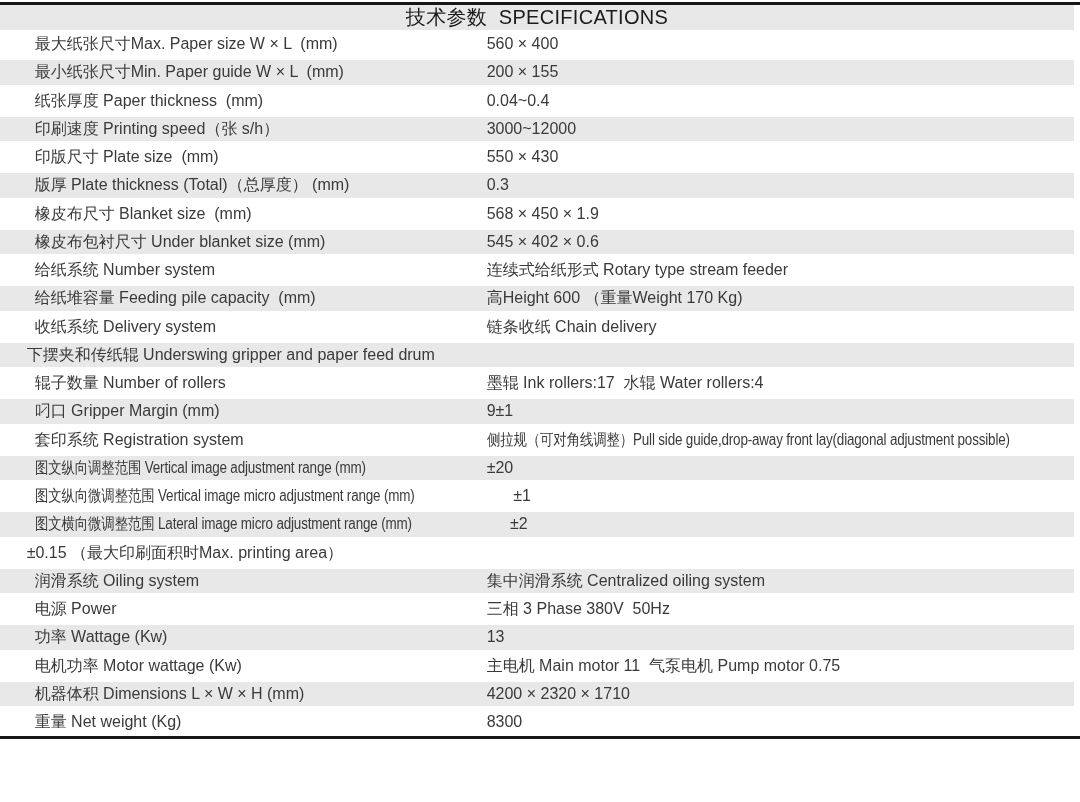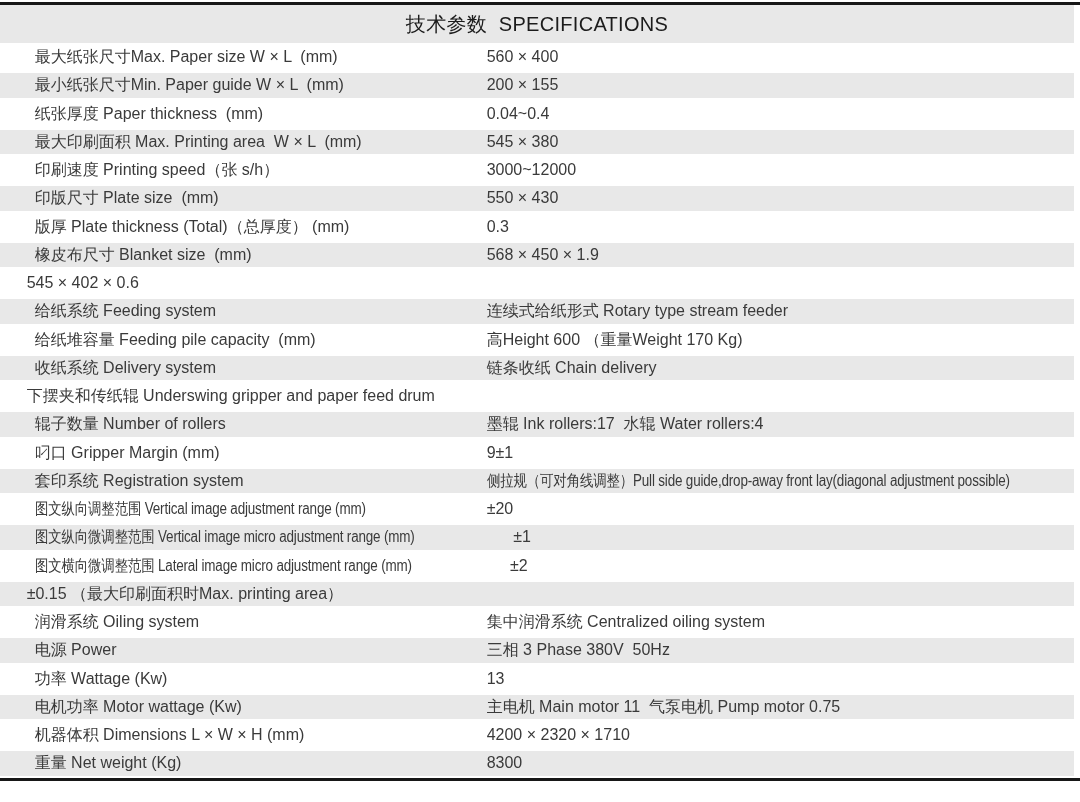--- a/index.html
+++ b/index.html
@@ -15,21 +15,21 @@
     background: #ffffff;
     font-family: "Liberation Sans", "DejaVu Sans", sans-serif;
     color: #3a3a3a;
   }
   .rule {
     height: 3px;
     background: #171717;
   }
   .rule.top { margin-top: 2px; }
   .title-row {
-    height: 38px;
+    height: 25px;
     margin-right: 6px;
     background: #e8e8e8;
     display: flex;
     align-items: center;
     justify-content: center;
   }
   .title-text {
     font-size: 20px;
     color: #1b1b1b;
     white-space: pre;
@@ -98,28 +98,20 @@
 
   <div class="row">
     <div class="cell label">
       <span class="txt">纸张厚度 Paper thickness  (mm)</span>
     </div>
     <div class="cell value">
       <span class="txt">0.04~0.4</span>
     </div>
   </div>
 
-  <div class="row">
-    <div class="cell label">
-      <span class="txt">最大印刷面积 Max. Printing area  W × L  (mm)</span>
-    </div>
-    <div class="cell value">
-      <span class="txt">545 × 380</span>
-    </div>
-  </div>
 
   <div class="row">
     <div class="cell label">
       <span class="txt">印刷速度 Printing speed（张 s/h）</span>
     </div>
     <div class="cell value">
       <span class="txt">3000~12000</span>
     </div>
   </div>
 
@@ -144,28 +136,31 @@
   <div class="row">
     <div class="cell label">
       <span class="txt">橡皮布尺寸 Blanket size  (mm)</span>
     </div>
     <div class="cell value">
       <span class="txt">568 × 450 × 1.9</span>
     </div>
   </div>
 
   <div class="row">
+    <div class="cell label">
+      <span class="txt">橡皮布包衬尺寸 Under blanket size (mm)</span>
+    </div>
     <div class="cell value">
       <span class="txt">545 × 402 × 0.6</span>
     </div>
   </div>
 
   <div class="row">
     <div class="cell label">
-      <span class="txt">给纸系统 Feeding system</span>
+      <span class="txt">给纸系统 Number system</span>
     </div>
     <div class="cell value">
       <span class="txt">连续式给纸形式 Rotary type stream feeder</span>
     </div>
   </div>
 
   <div class="row">
     <div class="cell label">
       <span class="txt">给纸堆容量 Feeding pile capacity  (mm)</span>
     </div>

